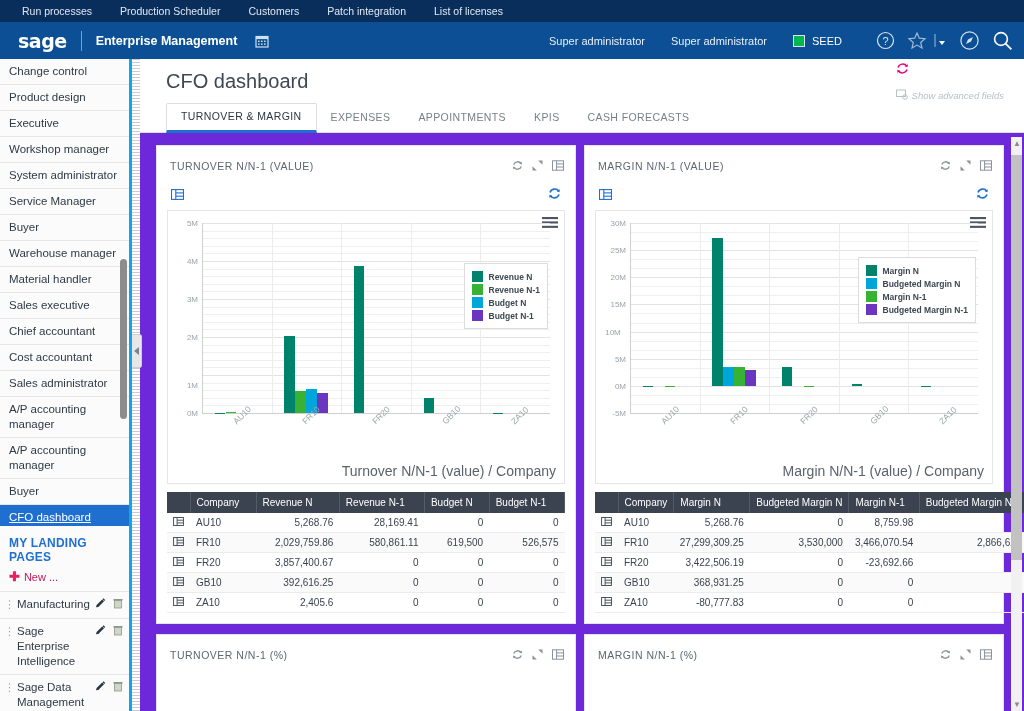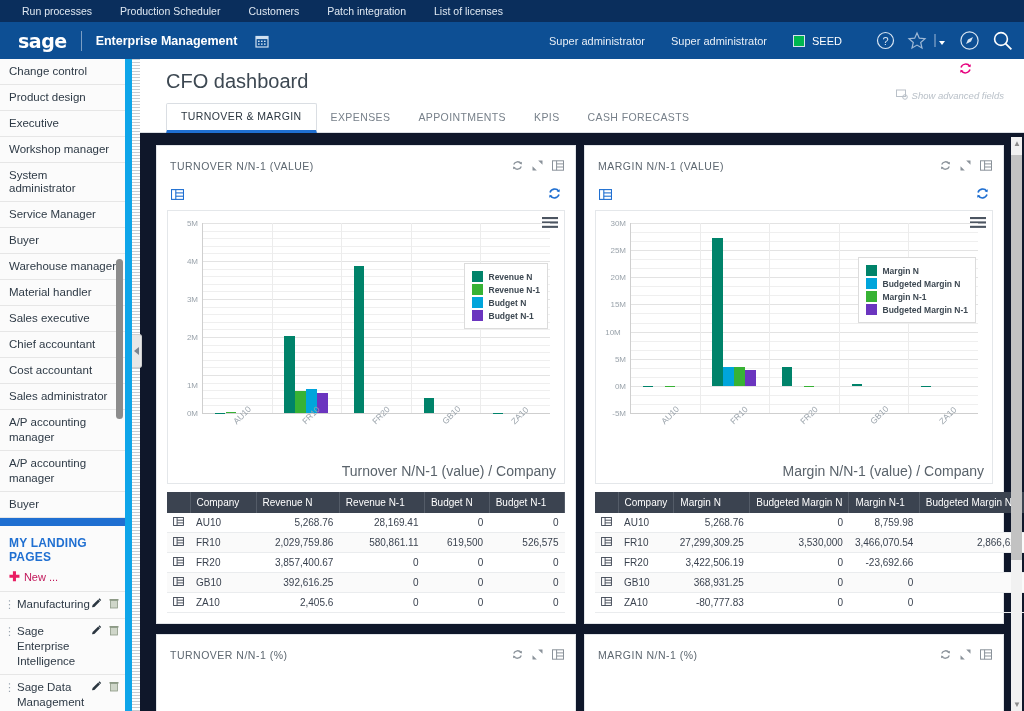--- a/index.html
+++ b/index.html
@@ -79,21 +79,21 @@
   .hdr-ico { margin-left: 12px; cursor:pointer; display:flex; align-items:center; }
   .star-caret { display:flex; align-items:center; margin-left: 6px; }
 
   
   .body-wrap { display: flex; height: 652px; position: relative; }
 
   
   .sidebar {
     width: 132px;
     background: #fbfbfb;
-    border-right: 7px solid #0ea5e9;
+    border-right: 3px solid #0ea5e9;
     position: relative;
     overflow: hidden;
     flex: 0 0 132px;
   }
   .side-scroll-area { height: 467px; overflow: hidden; position: relative; }
   .side-item {
     font-size: 11.5px;
     color: #2e3a46;
     padding: 6px 9px;
     border-bottom: 1px solid #e6e6e6;
@@ -174,21 +174,21 @@
     align-items: center;
     padding: 0 20px 0 26px;
     background:#ffffff;
     position: relative;
   }
   .page-title {
     font-size: 20px;
     color: #3d4852;
     font-weight: normal;
   }
-  .title-right { margin-left:auto; display:flex; flex-direction:column; align-items:flex-end; gap:10px;}
+  .title-right { margin-left:auto; display:flex; flex-direction:column; align-items:flex-start; gap:10px;}
   .refresh-pink { cursor:pointer; padding-right: 32px;}
   .adv-fields {
     font-size: 9.5px; color:#b9c0c8; font-style: italic;
     display:flex; align-items:center; gap:4px; cursor:pointer;
   }
 
   .tabs-row {
     display: flex;
     align-items: center;
     padding-left: 26px;
@@ -207,21 +207,21 @@
   .tab.active {
     color: #2b3640;
     border: 1px solid #dadee3;
     border-bottom: 3px solid #1f6fd1;
     background:#fff;
     margin-bottom: -1px;
     border-radius: 2px 2px 0 0;
   }
 
   .scroll-body {
-    background: #0f172a;
+    background: #6d28d9;
     padding: 12px 20px 0 16px;
     height: 578px;
     overflow: hidden;
     position: relative;
   }
   .panels-row { display:flex; gap: 8px; }
   .panel {
     background: #ffffff;
     border: 1px solid #e2e5e9;
     flex: 1;

